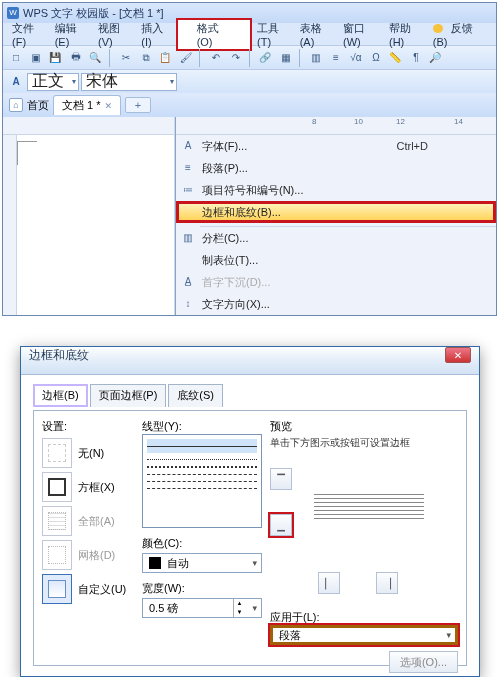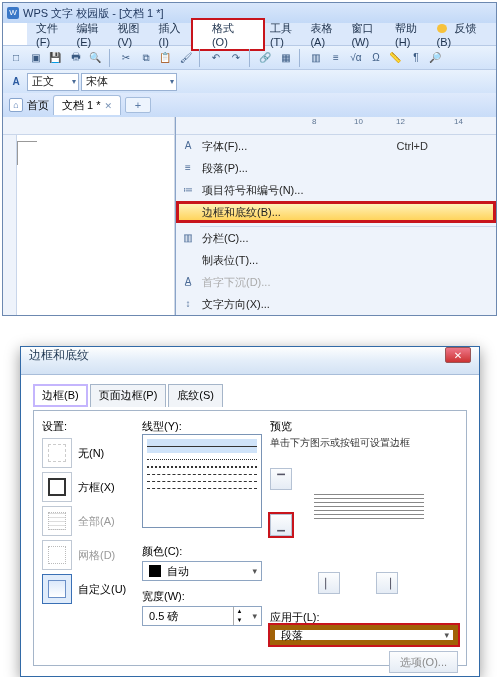--- a/index.html
+++ b/index.html
@@ -2,28 +2,28 @@
 <html><head>
 <meta charset="utf-8">
 <style>
   * { box-sizing: border-box; font-family: "Microsoft YaHei", SimSun, sans-serif; }
   body { margin: 0; background: #fff; width: 500px; }
   
   
   .win1 { width: 495px; margin: 2px; border: 1px solid #6c88b0; }
   .titlebar { height: 20px; background: linear-gradient(#d9e7fb,#c3d9f7); display: flex; align-items: center; padding: 0 4px; font-size: 11px; color: #1b335b; }
   .title-icon { width: 12px; height: 12px; background: #3b78c7; color:#fff; font-size:8px; text-align:center; line-height:12px; margin-right:4px; border-radius:2px; }
-  .menubar { height: 22px; background: #dbe8fb; display: flex; align-items: center; padding: 0 4px; font-size: 11px; color: #20344f; margin-left: 24px; }
+  .menubar { height: 22px; background: #dbe8fb; display: flex; align-items: center; padding: 0 4px; font-size: 11px; color: #20344f; }
   .menubar span { padding: 2px 5px; cursor: default; }
   .menu-highlight { border: 2px solid #c8141c; background: #fff; padding: 1px 19px !important; }
   .yellow-circle { display:inline-block; width:9px; height:9px; background:#f7c23c; border-radius:50%; margin-right:3px; vertical-align:middle;}
   .toolbar-row { height: 24px; background: linear-gradient(#e9f2fd,#d2e3fa); border-top:1px solid #b7cae6; display:flex; align-items:center; padding:0 4px; gap:2px; overflow:hidden;}
   .tb-btn { width:18px; height:18px; border:1px solid transparent; display:flex; align-items:center; justify-content:center; font-size:10px; color:#3a5a82;}
   .tb-sep { width:4px; height:18px; border-left:1px solid #9db5d6; margin:0 2px;}
-  .tb-sel { height:18px; border:1px solid #9ab2d4; background:#fff; font-size:11px; padding:0 12px 0 4px; display:flex; align-items:center; color:#222; position:relative;}
+  .tb-sel { height:18px; border:1px solid #9ab2d4; background:#fff; font-size:16px; padding:0 12px 0 4px; display:flex; align-items:center; color:#222; position:relative;}
   .tb-sel::after{content:"▾"; position:absolute; right:2px; font-size:8px; color:#4a6b96;}
   .tabbar { height:24px; background: linear-gradient(#dfeafc,#c8dcf8); display:flex; align-items:center; padding-left:6px; gap:4px; font-size:11px;}
   .homeicon{width:14px;height:14px;background:#fff;border:1px solid #88a5ce;border-radius:2px;display:flex;align-items:center;justify-content:center;color:#2a5aa0;font-size:9px;}
   .tab{padding:2px 8px;background:#edf4fd;border:1px solid #a5bddd;border-bottom:none;border-radius:3px 3px 0 0;}
   .tab.active{background:#fff;}
   .tab .x{color:#7a94b7;margin-left:4px;font-size:9px;}
   .newtab{width:26px;height:16px;border:1px solid #a5bddd;background:#edf4fd;border-radius:2px;text-align:center;line-height:14px;color:#5a7aa5;font-size:11px;}
   
   .docarea{display:flex;}
   .docleft{width:172px;background:#fff;border-right:1px solid #cfd8e6;position:relative;}
@@ -73,21 +73,21 @@
   
   .col3{flex:1;font-size:11px;}
   .preview-box{margin-top:4px;position:relative;height:140px;}
   .pv-btn{width:22px;height:22px;border:1px solid #b5c2d4;background:linear-gradient(#fcfdfe,#e5ecf5);display:flex;align-items:center;justify-content:center;font-size:10px;color:#556;}
   .pv-btn.red{outline:2px solid #c8141c;}
   .pv-left{position:absolute;left:0;display:flex;flex-direction:column;gap:24px;top:14px;}
   .pv-bottom{position:absolute;bottom:0;left:48px;display:flex;gap:36px;}
   .pv-doc{position:absolute;left:34px;top:4px;width:130px;height:96px;background:#fff;display:flex;flex-direction:column;justify-content:center;gap:3px;padding:10px;}
   .pv-doc div{height:1px;border-top:1px solid #888;}
   
-  .apply-sel{height:20px;border:5px solid #a16207;background:#fff;display:flex;align-items:center;padding:0 16px 0 6px;font-size:11px;position:relative;outline:2px solid #c8141c;}
+  .apply-sel{height:20px;border:3px solid #a16207;background:#fff;display:flex;align-items:center;padding:0 16px 0 6px;font-size:11px;position:relative;outline:2px solid #c8141c;}
   .apply-sel::after{content:"▾";position:absolute;right:4px;font-size:9px;color:#555;}
   .opt-btn{height:22px;border:1px solid #b5c2d4;background:linear-gradient(#fcfdfe,#e5ecf5);padding:0 10px;font-size:11px;color:#888;float:right;margin-top:6px;}
 </style>
 </head>
 <body>
 
 <div class="win1">
   <div class="titlebar">
     <span class="title-icon">W</span>
     <span>WPS 文字 校园版 - [文档 1 *]</span>
@@ -248,21 +248,21 @@
           <div class="linelist">
             <div class="sel">
                 <div class="line-sample" style="border-top-style:solid;width:100%;"></div>
               </div>
             <div class="line-sample" style="border-top-style:dotted;"></div>
             <div class="line-sample" style="border-top-style:dotted;border-top-width:2px;"></div>
             <div class="line-sample" style="border-top-style:dashed;"></div>
             <div class="line-sample" style="border-top-style:dashed;border-top-width:1px;"></div>
             <div class="line-sample" style="border-top-style:dashed;"></div>
           </div>
-          <div style="margin-top:16px;">颜色(C):</div>
+          <div style="margin-top:8px;">颜色(C):</div>
           <div class="color-sel">
               <div class="color-chip"></div>
               <span>自动</span>
             </div>
           <div style="margin-top:8px;">宽度(W):</div>
           <div class="width-sel">
               <span>0.5 磅</span>
               <div class="stepper">
                 <span>▲</span>
                 <span>▼</span>

